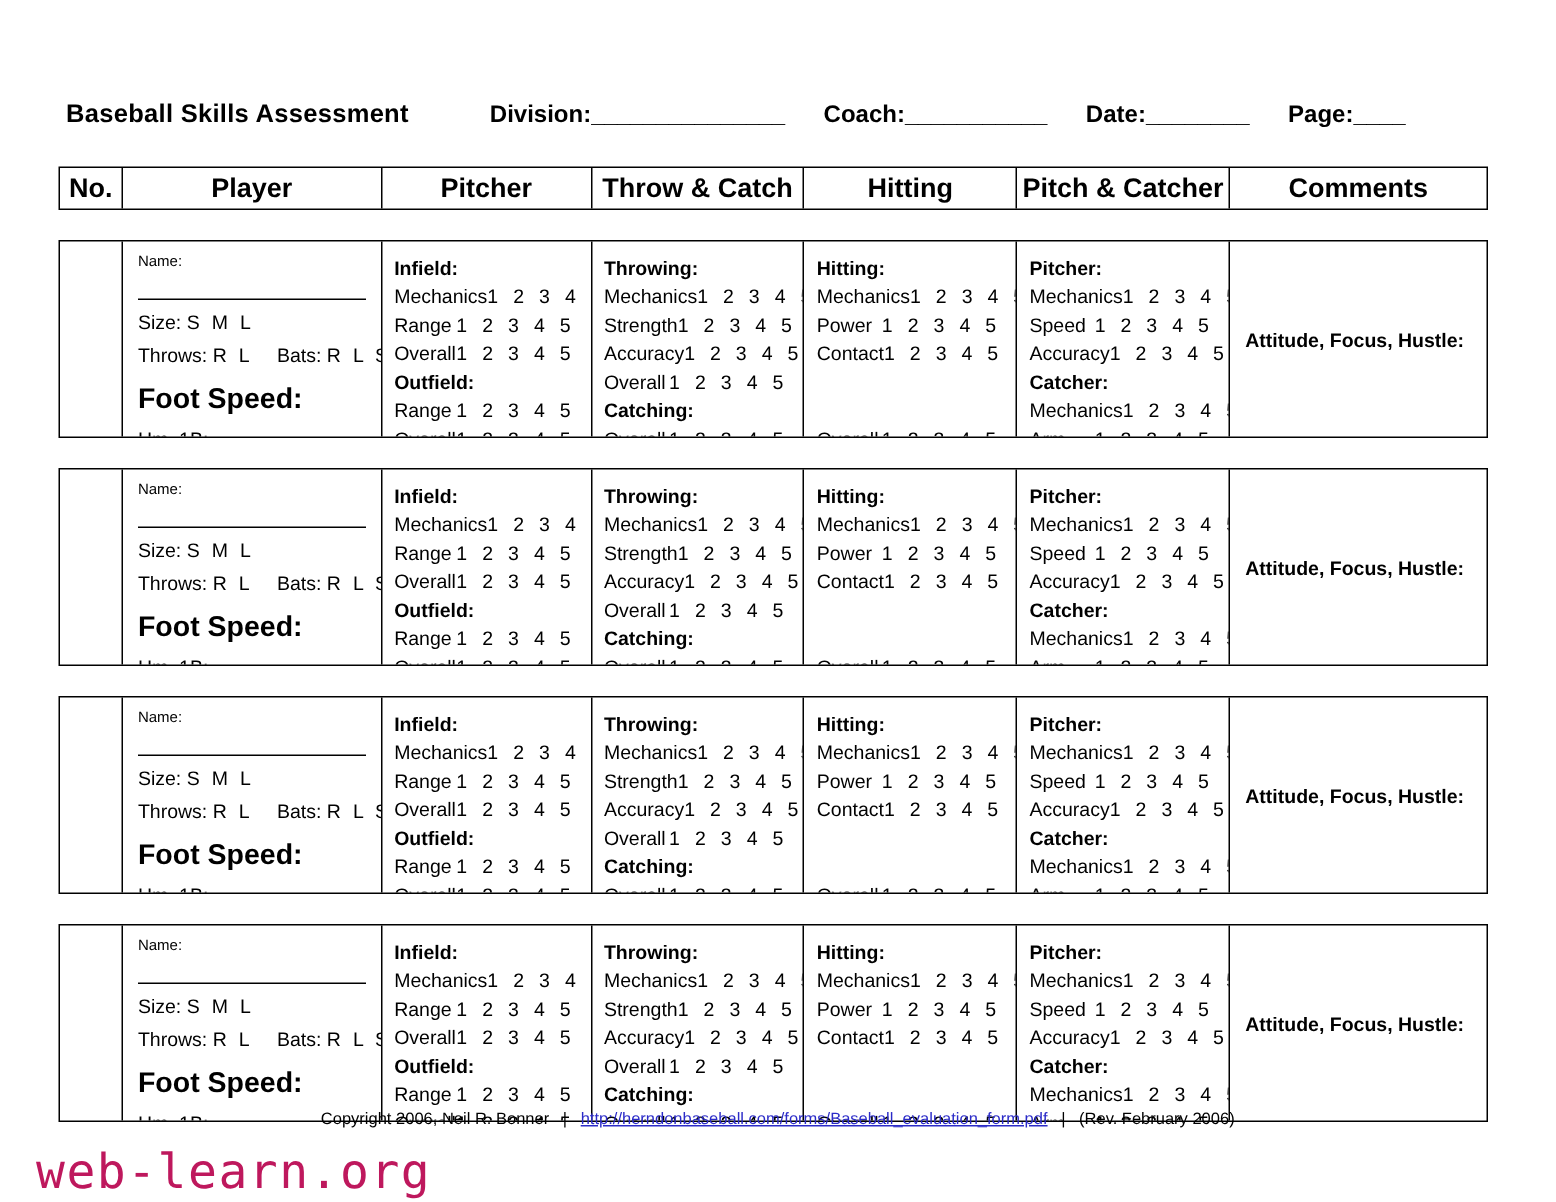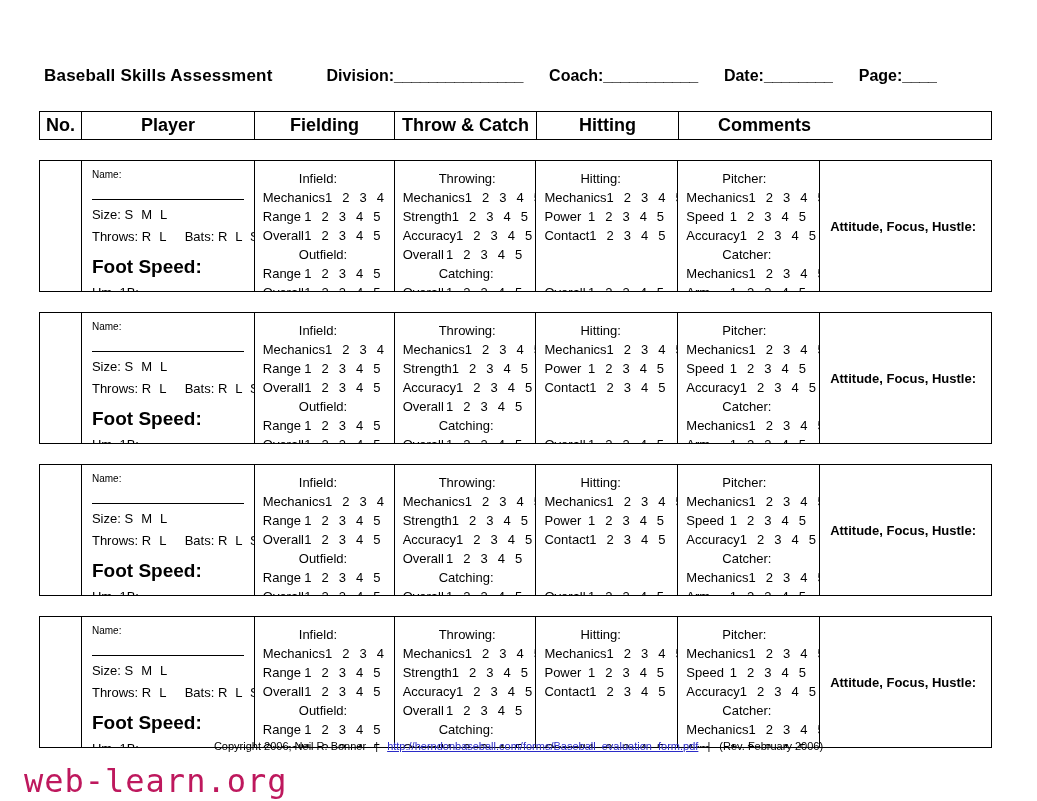--- a/index.html
+++ b/index.html
@@ -111,24 +111,23 @@
     margin-top: 7px;
     display: flex;
     white-space: nowrap;
     flex-direction: column;
   }
   .pl-split .s1 { width: 82px; }
 
   
   .skill-inner { padding: 8px 0 0 8px; }
   .sk-head {
-    font-size: 13px; font-weight: normal;
+    font-size: 13px; font-weight: bold;
     height: 19px; line-height: 19px;
     white-space: nowrap;
-    margin-left: 36px;
   }
   .sk-row {
     display: flex; align-items: baseline;
     height: 19px; line-height: 19px;
     white-space: nowrap;
   }
   .sk-name { font-size: 13px; }
   .sk-nums {
     font-size: 13px;
     letter-spacing: 3.2px;
@@ -197,23 +196,24 @@
       <span class="field-label">Page:</span>
       <span class="field-blank">____</span>
     </span>
   </div>
 
   <div class="table-wrap">
 
     <div class="hrow">
       <div class="hcell c-no">No.</div>
       <div class="hcell c-player">Player</div>
-      <div class="hcell c-field">Fielding</div>
+      <div class="hcell c-field">Pitcher</div>
       <div class="hcell c-throw">Throw &amp; Catch</div>
       <div class="hcell c-hit">Hitting</div>
+      <div class="hcell c-pitch">Pitch &amp; Catcher</div>
       <div class="hcell c-comm">Comments</div>
     </div>
 
     <div id="rows-host">
         <div class="prow">
           <div class="pcell c-no"></div>
           <div class="pcell c-player">
             <div class="player-inner">
               <div class="name-label">Name:</div>
               <div class="name-rule"></div>

